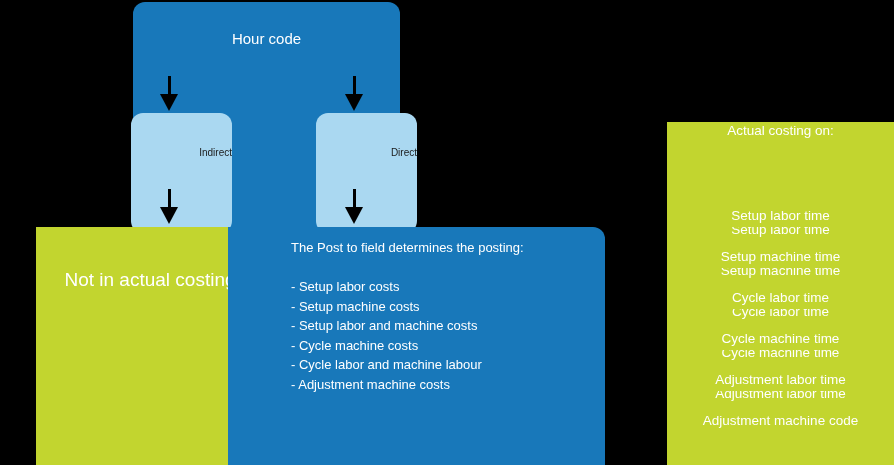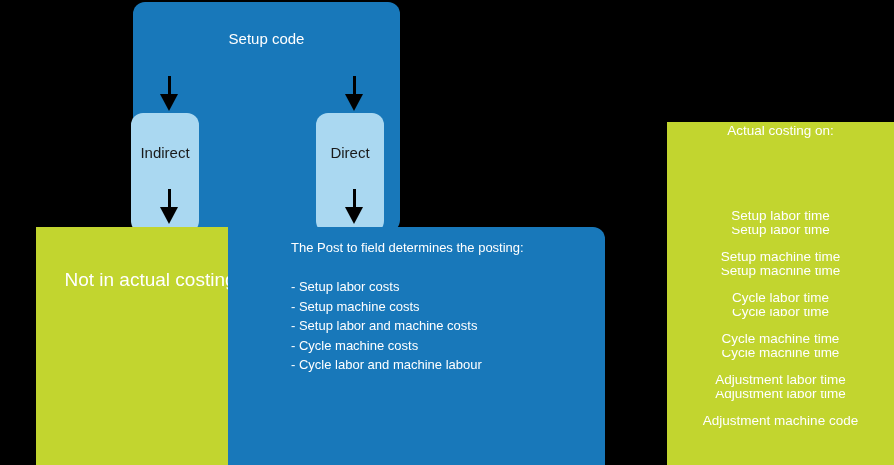--- a/index.html
+++ b/index.html
@@ -18,27 +18,27 @@
     background: var(--blue, #1878BA);
     border-radius: 12px;
     color: var(--text-light, #fff);
     text-align: center;
     padding-top: 28px;
     font-size: 15px; line-height: 18px;
   }
 
   
   .branch {
-    top: 113px; width: 68px; height: 120px;
+    top: 113px; width: 101px; height: 120px;
     background: var(--light-blue, #AAD8F1);
     border-radius: 12px;
     color: var(--text-dark, #1a1a1a);
-    text-align: center;
+    text-align: right;
     padding-top: 31px;
-    font-size: 15px; line-height: 18px;
+    font-size: 10px; line-height: 18px;
   }
   .branch.indirect { left: 131px; }
   .branch.direct   { left: 316px; }
 
   
   .left-panel {
     left: 0; top: 227px; width: 228px; height: 238px;
     background: var(--green, #C2D52F);
     color: var(--text-light, #fff);
     text-align: center;
@@ -89,21 +89,21 @@
   .arrow.a2 { left: 345px; top: 76px; }
   .arrow.a3 { left: 160px; top: 189px; }
   .arrow.a4 { left: 345px; top: 189px; }
 </style>
 </head>
 <body>
 
 <div class="canvas">
 
   <div class="box hour-code">
-    <span>Setup code</span>
+    <span>Hour code</span>
   </div>
 
   <div class="arrow a1">
     <div class="stem"></div>
     <div class="head"></div>
   </div>
   <div class="arrow a2">
     <div class="stem"></div>
     <div class="head"></div>
   </div>
@@ -120,20 +120,21 @@
   </div>
 
   <div class="box post-panel">
     <div class="post-heading">The Post to field determines the posting:</div>
     <div class="post-list">
       <div class="post-item">- Setup labor costs</div>
       <div class="post-item">- Setup machine costs</div>
       <div class="post-item">- Setup labor and machine costs</div>
       <div class="post-item">- Cycle machine costs</div>
       <div class="post-item">- Cycle labor and machine labour</div>
+      <div class="post-item">- Adjustment machine costs</div>
     </div>
   </div>
 
   <div class="box right-panel">
     <div class="rp-title">Actual costing on:</div>
     <div class="rp-list">
       <div class="rp-line">Setup labor time</div>
       <div class="rp-cut">
           <span>Setup labor time</span>
         </div>

